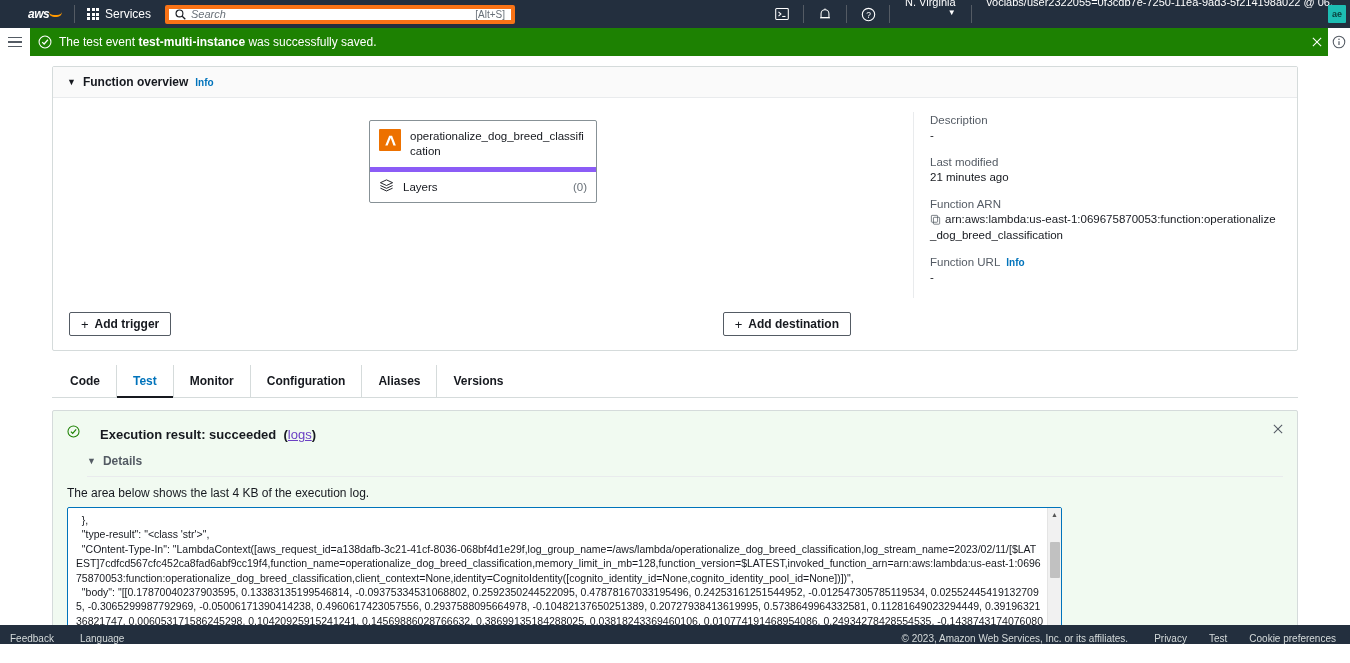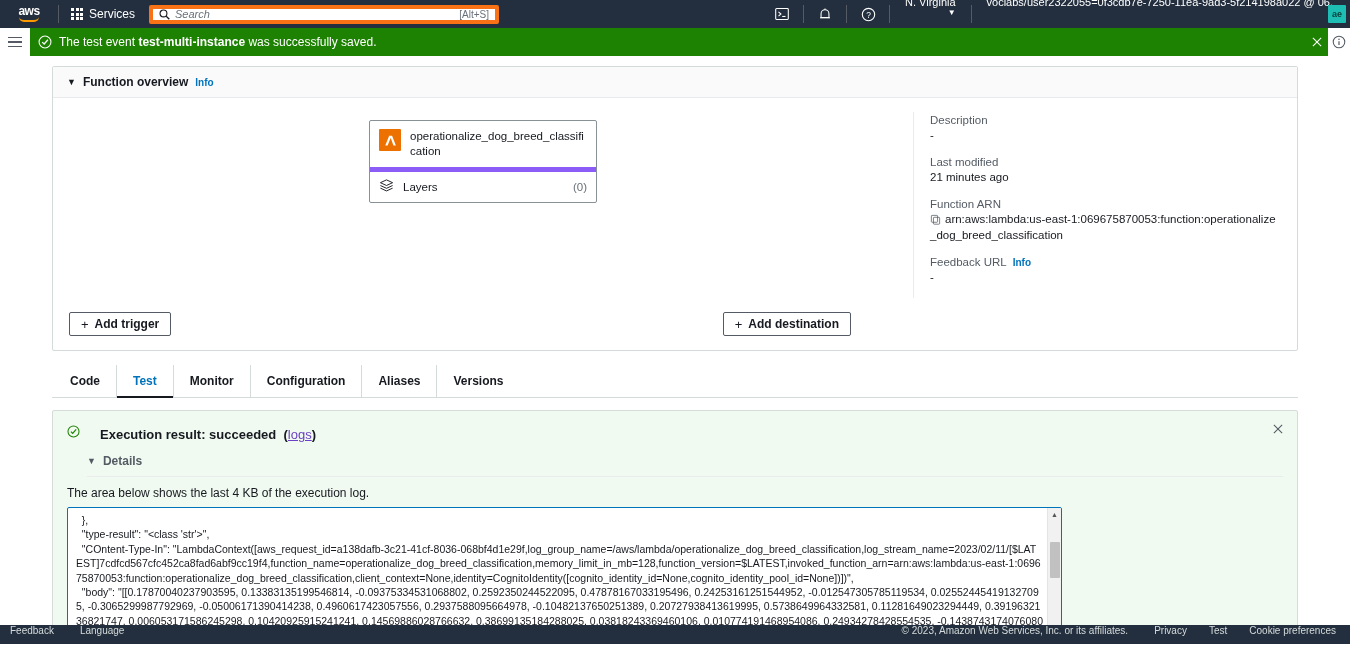--- a/index.html
+++ b/index.html
@@ -20,24 +20,25 @@
     background: #232f3e;
     display: flex;
     align-items: center;
     padding: 0 8px;
     color: #ffffff;
     position: relative;
     z-index: 10;
   }
   .aws-logo {
     width: 34px; height: 22px;
-    display: flex; flex-direction: column;
+    display: flex; flex-direction: row;
     align-items: center; justify-content: center;
-    margin: 0 6px 0 4px;
-    cursor: pointer;
+    margin: 0 6px 0 20px;
+    cursor: pointer;
+    font-style: italic;
   }
   .aws-logo .wordmark {
     font-size: 12px; font-weight: bold;
     letter-spacing: -0.5px; line-height: 10px;
     color: #fff;
   }
   .aws-logo .smile {
     width: 20px; height: 5px;
     border-bottom: 2px solid #ff9900;
     border-radius: 0 0 10px 10px;
@@ -418,21 +419,21 @@
     background: #f1f1f1;
   }
 
   
   .footer {
     position: absolute;
     bottom: 0; left: 0; right: 0;
     height: 19px;
     background: #232f3e;
     display: flex;
-    align-items: flex-start;
+    align-items: flex-end;
     padding: 0 10px;
     color: #d5dbdb;
     font-size: 10px;
   }
   .footer a {
     color: #d5dbdb;
     text-decoration: none;
     margin-right: 26px;
     cursor: pointer;
   }
@@ -591,21 +592,21 @@
           <div class="detail-value arn">
             <span class="copy-icon">
               <svg width="11" height="11" viewBox="0 0 16 16">
                   <rect x="2" y="2" width="9" height="10" fill="none" stroke="#545b64" stroke-width="1.1" rx="1"></rect>
                   <rect x="5" y="4.8" width="9" height="10" fill="none" stroke="#545b64" stroke-width="1.1" rx="1"></rect>
                 </svg>
             </span><span>arn:aws:lambda:us-east-1:069675870053:function:operationalize_dog_breed_classification</span>
           </div>
 
           <div class="detail-label-row">
-            <span class="detail-label" style="margin-bottom:0">Feedback URL</span>
+            <span class="detail-label" style="margin-bottom:0">Function URL</span>
             <a class="info-link">Info</a>
           </div>
           <div class="detail-value">-</div>
         </div>
       </div>
 
       <div class="trigger-row">
         <button class="btn">
           <span class="plus">+</span>
           <span>Add trigger</span>

